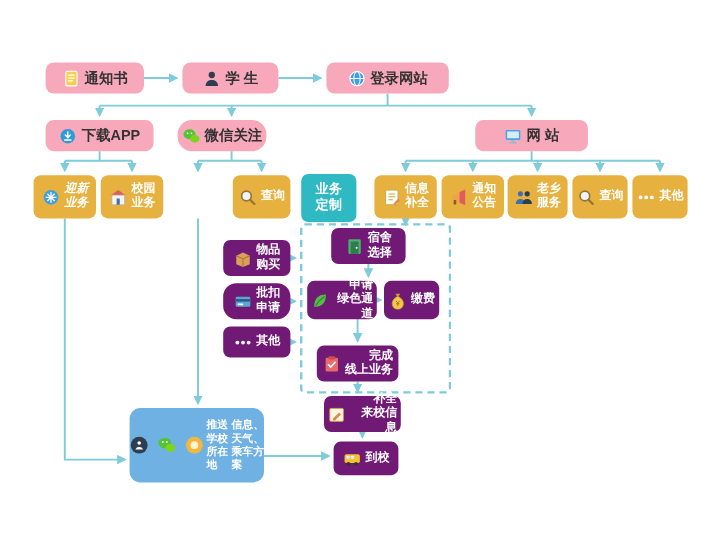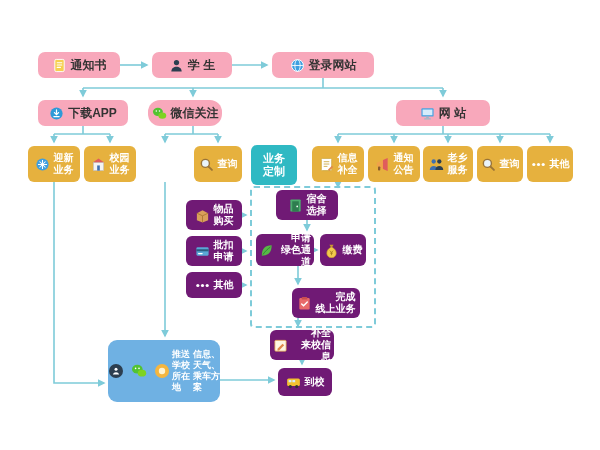--- a/index.html
+++ b/index.html
@@ -150,21 +150,21 @@
       <span class="ic">
         <svg viewBox="0 0 16 16">
           <rect x="1.5" y="2.5" width="13" height="8.8" rx="1" fill="#4aa3e0"></rect>
           <rect x="2.8" y="3.8" width="10.4" height="6" fill="#d6ecfb"></rect>
           <rect x="6.6" y="11.3" width="2.8" height="1.8" fill="#9db7c6"></rect>
           <rect x="4.4" y="13.1" width="7.2" height="1.3" rx=".6" fill="#9db7c6"></rect>
         </svg>
       </span>
       <span class="lbl">网 站</span>
     </div>
-    <div class="node gold" style="left: 28px; top: 146px; width: 52px; height: 36px;">
+    <div class="node gold" style="left: 28px; top: 146px; width: 52px; height: 36px; font-style: italic;">
       <span class="ic">
         <svg viewBox="0 0 16 16">
           <circle cx="8" cy="8" r="6.5" fill="#3f9fe0"></circle>
           <path d="M8 3.2v9.6M3.2 8h9.6M4.8 4.8l6.4 6.4M11.2 4.8l-6.4 6.4" stroke="#fff" stroke-width="1.1"></path>
         </svg>
       </span>
       <span class="lbl">迎新
 业务</span>
     </div>
     <div class="node gold" style="left: 84px; top: 146px; width: 52px; height: 36px;">
@@ -247,21 +247,21 @@
     <div class="node orange" style="left: 186px; top: 200px; width: 56px; height: 30px;">
       <span class="ic">
         <svg viewBox="0 0 16 16">
           <path d="M2 5.5l6-3 6 3V13l-6 2.5L2 13z" fill="#d9a05b"></path>
           <path d="M2 5.5l6 2.8 6-2.8M8 8.3V15" stroke="#a8742f" stroke-width=".9" fill="none"></path>
         </svg>
       </span>
       <span class="lbl">物品
 购买</span>
     </div>
-    <div class="node orange" style="left: 186px; top: 236px; width: 56px; height: 30px;">
+    <div class="node orange" style="left: 186px; top: 236px; width: 56px; height: 30px; border-radius: 11px;">
       <span class="ic">
         <svg viewBox="0 0 16 16">
           <rect x="1.5" y="3.5" width="13" height="9" rx="1.2" fill="#5aa7d6"></rect>
           <rect x="1.5" y="5.6" width="13" height="2.2" fill="#2b5d80"></rect>
           <rect x="3.2" y="9.6" width="5" height="1.4" rx=".5" fill="#fff"></rect>
         </svg>
       </span>
       <span class="lbl">批扣
 申请</span>
     </div>
@@ -299,21 +299,21 @@
     <div class="node orange" style="left: 320px; top: 234px; width: 46px; height: 32px;">
       <span class="ic">
         <svg viewBox="0 0 16 16">
           <path d="M5.8 1.8h4.4L8.8 4.2H7.2z" fill="#c99b2e"></path>
           <path d="M8 4.2C4.6 5.8 3 8.3 3 10.8a5 5 0 0010 0c0-2.5-1.6-5-5-6.6z" fill="#f2c94c" stroke="#c99b2e" stroke-width=".7"></path>
           <path d="M6.3 8.2L8 10l1.7-1.8M8 10v3M6.5 10.8h3" stroke="#9a7218" stroke-width=".8" fill="none"></path>
         </svg>
       </span>
       <span class="lbl">缴费</span>
     </div>
-    <div class="node orange" style="left: 264px; top: 288px; width: 68px; height: 30px; margin-left: 28px;">
+    <div class="node orange" style="left: 264px; top: 288px; width: 68px; height: 30px;">
       <span class="ic">
         <svg viewBox="0 0 16 16">
           <rect x="2.5" y="2.2" width="11" height="12.3" rx="1.2" fill="#e86a6a"></rect>
           <rect x="5" y="1" width="6" height="2.8" rx="1" fill="#c94f4f"></rect>
           <path d="M5 8.5l2 2 4-4.2" stroke="#fff" stroke-width="1.5" fill="none" stroke-linecap="round"></path>
         </svg>
       </span>
       <span class="lbl">完成
 线上业务</span>
     </div>

